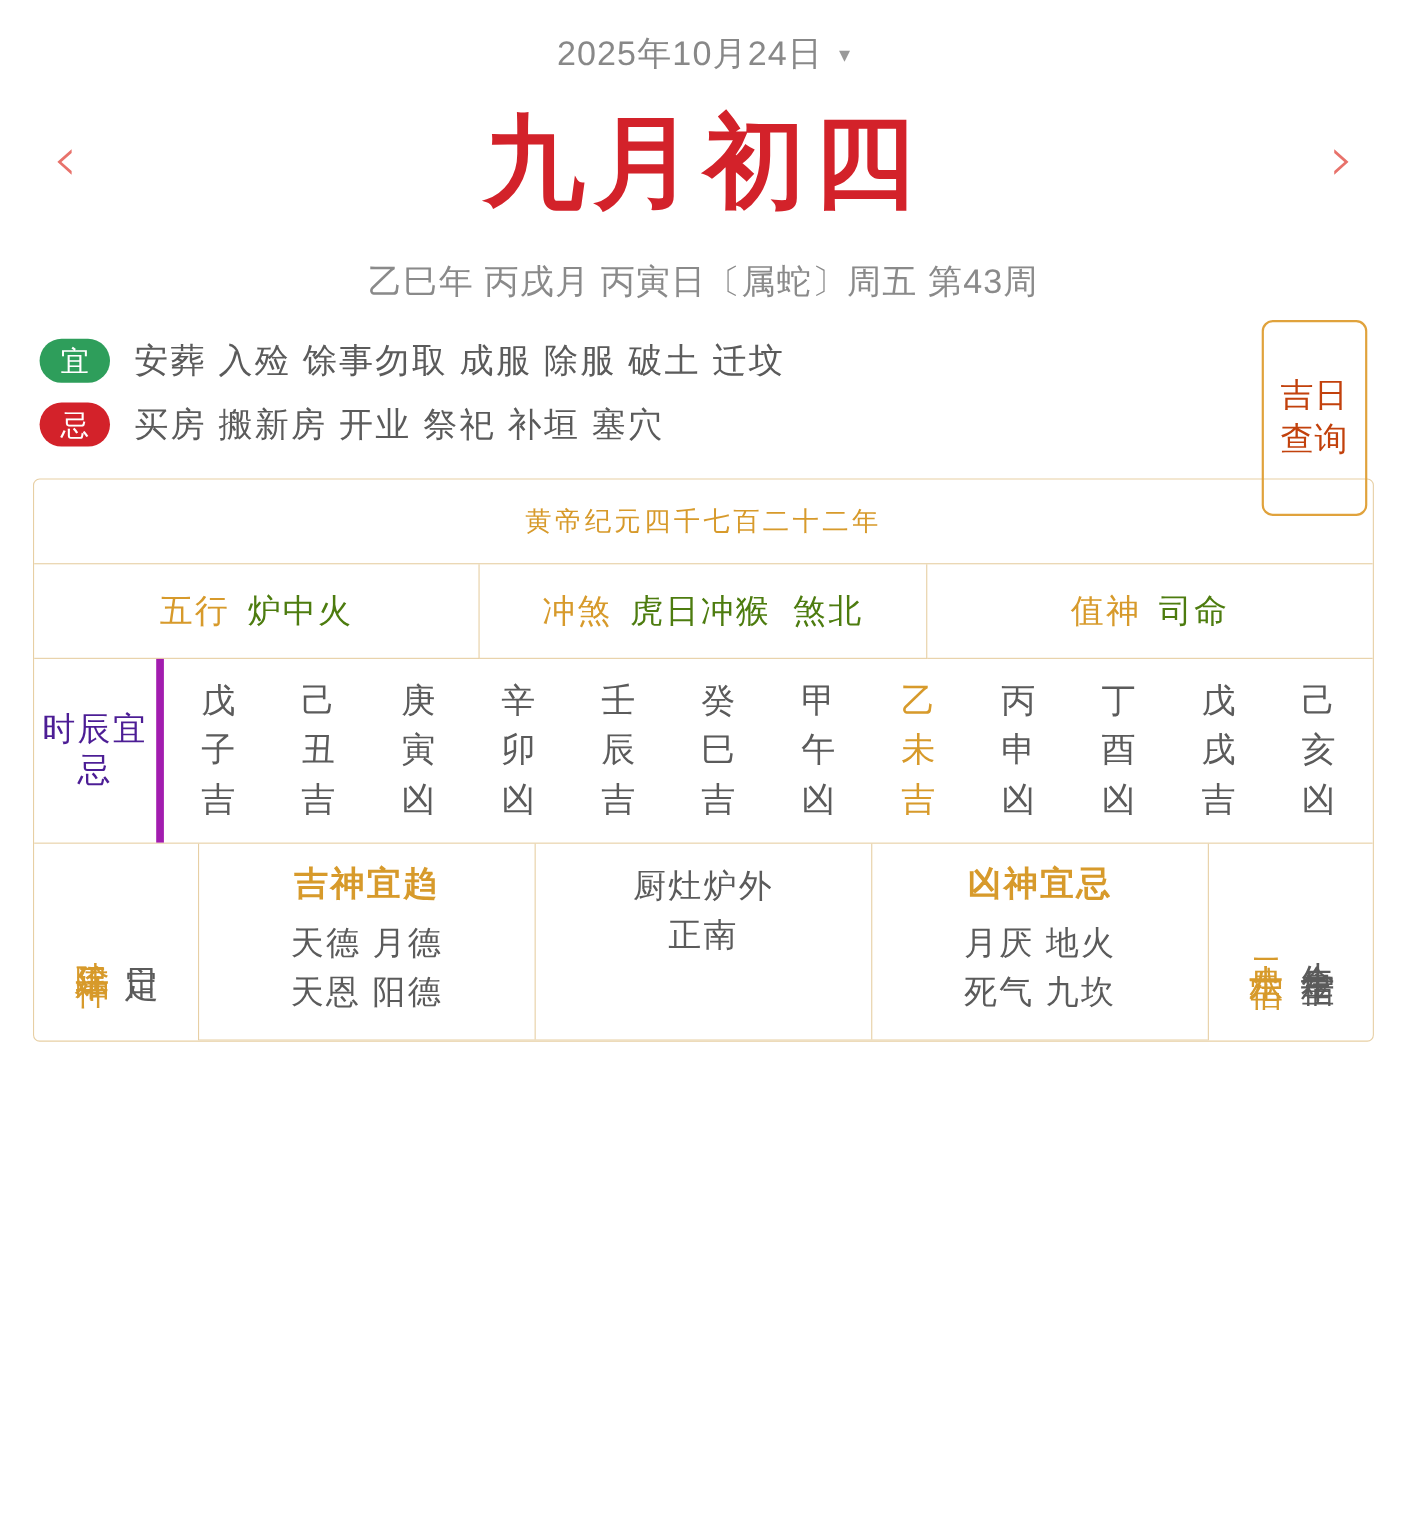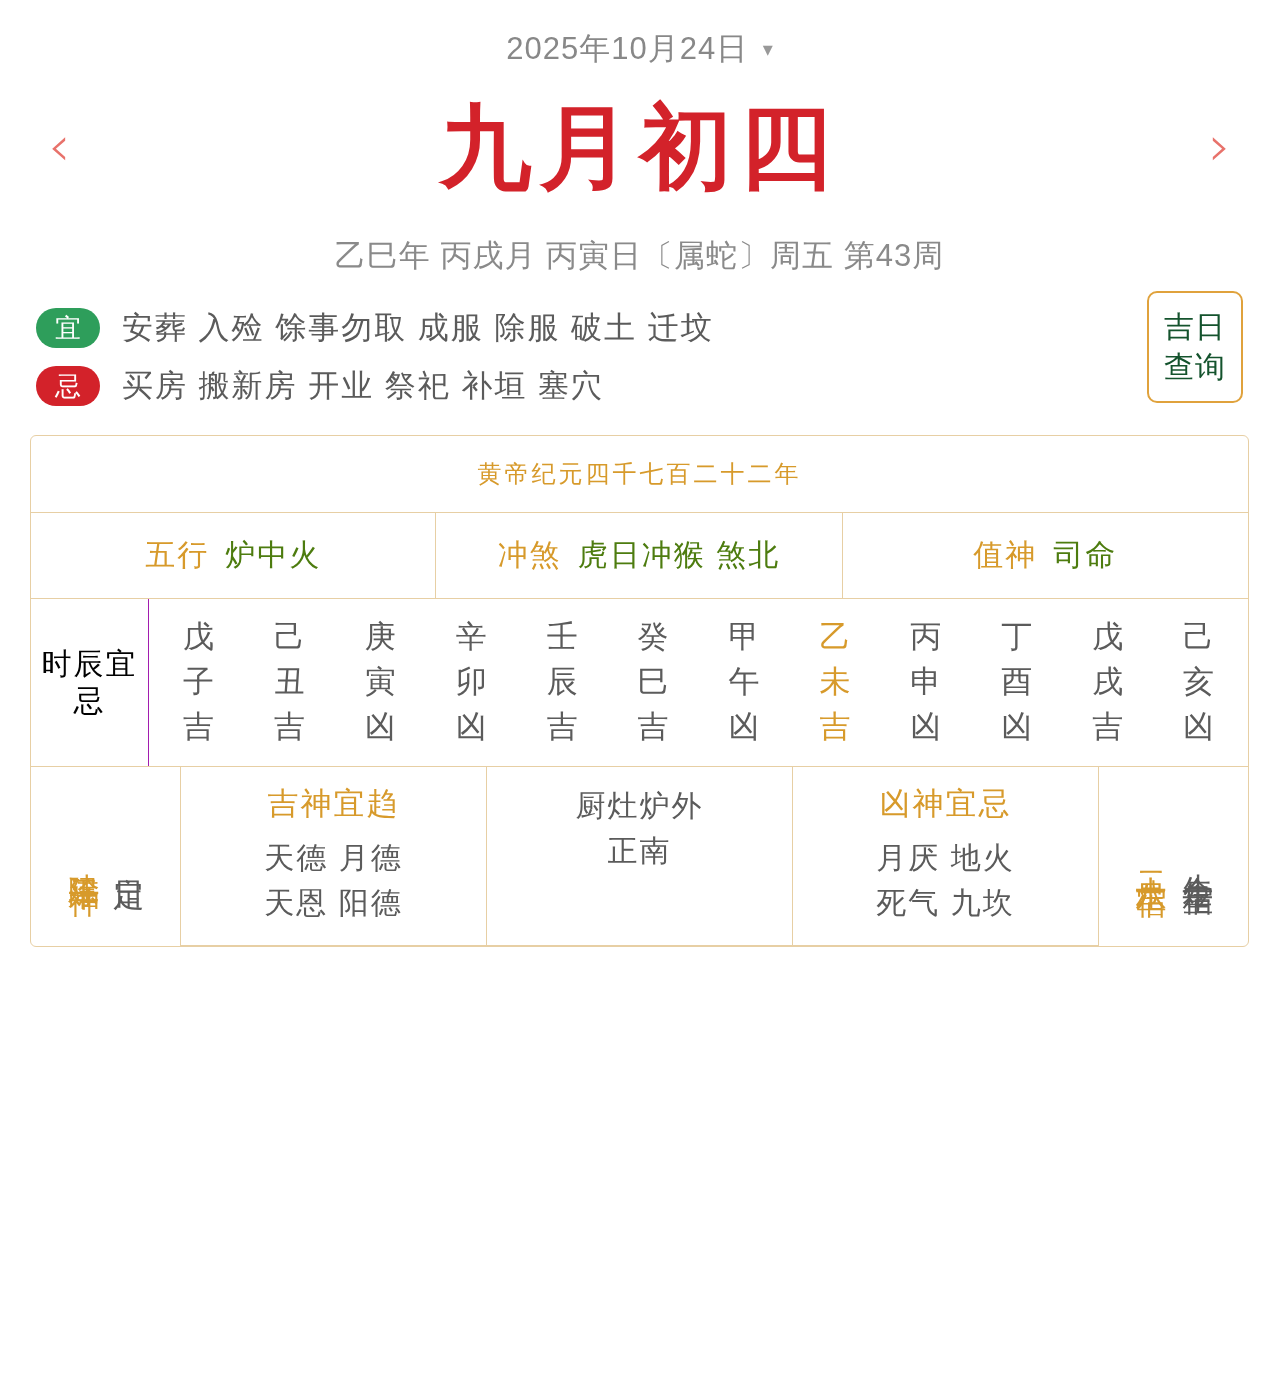--- a/index.html
+++ b/index.html
@@ -93,24 +93,24 @@
   .yiji-text {
     font-size: 31px;
     color: #5b5b5b;
     letter-spacing: 2px;
   }
   .lucky-btn {
     position: absolute;
     right: 36px;
     top: -16px;
     width: 96px;
-    height: 112px;
+    height: 178px;
     border: 2px solid #e0a23c;
     border-radius: 10px;
-    color: #14532d;
+    color: #c2410c;
     font-size: 30px;
     line-height: 1.35;
     display: flex;
     align-items: center;
     justify-content: center;
     text-align: center;
     letter-spacing: 1px;
   }
 
   
@@ -143,31 +143,32 @@
     border-bottom: 1px solid #e7cfa4;
     text-align: center;
     display: block;
   }
 
   
   .info-cell {
     font-size: 30px;
     padding: 22px 8px;
     gap: 16px;
+    font-family: Liberation Mono, monospace;
   }
   .info-cell .label { font-size: 30px; letter-spacing: 2px; }
   .info-cell .val { color: #4d7c0f; letter-spacing: 2px; }
 
   
   .shichen-row { display: flex; border-bottom: 1px solid #e7cfa4; }
   .shichen-label {
     width: 118px;
     flex: 0 0 118px;
-    border-right: 1px solid #a21caf;
-    color: #000000;
+    border-right: 7px solid #a21caf;
+    color: #4c1d95;
     font-size: 30px;
     letter-spacing: 2px;
     display: flex;
     align-items: center;
     justify-content: center;
     text-align: center;
     line-height: 1.25;
     padding: 6px;
   }
   .shichen-items {
@@ -214,20 +215,21 @@
     border-right: 1px solid #e7cfa4;
     padding: 16px 8px 20px 8px;
     text-align: center;
   }
   .mid-box:last-child { border-right: none; }
   .mid-title {
     color: #d79a2b;
     font-size: 31px;
     letter-spacing: 2px;
     margin-bottom: 10px;
+    font-weight: bold;
   }
   .mid-body {
     color: #5b5b5b;
     font-size: 30px;
     line-height: 1.5;
     letter-spacing: 2px;
   }
   .mid-bottom { padding: 14px 8px 18px 8px; text-align: center; }
 
   .col-star {

